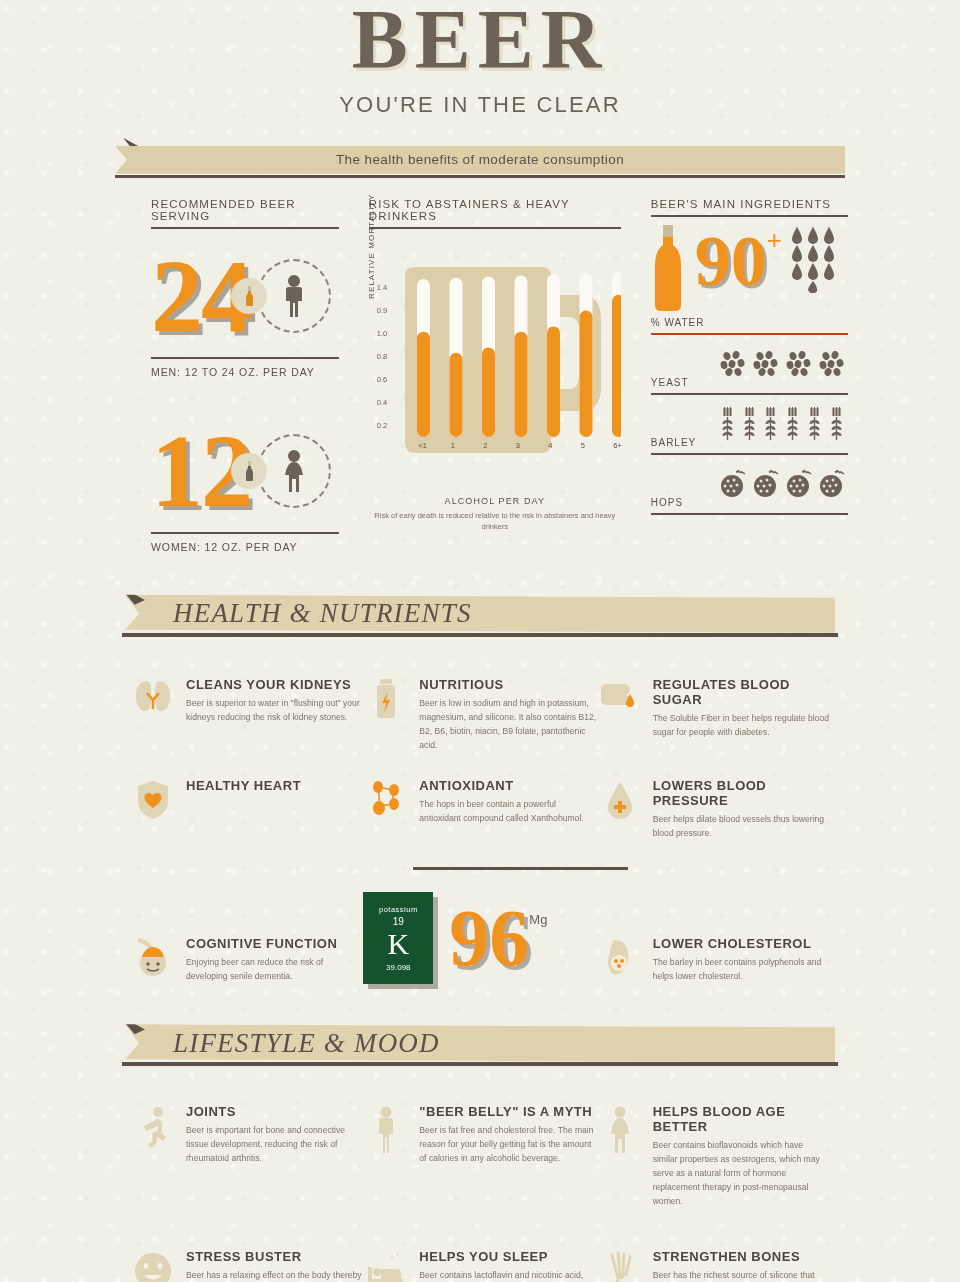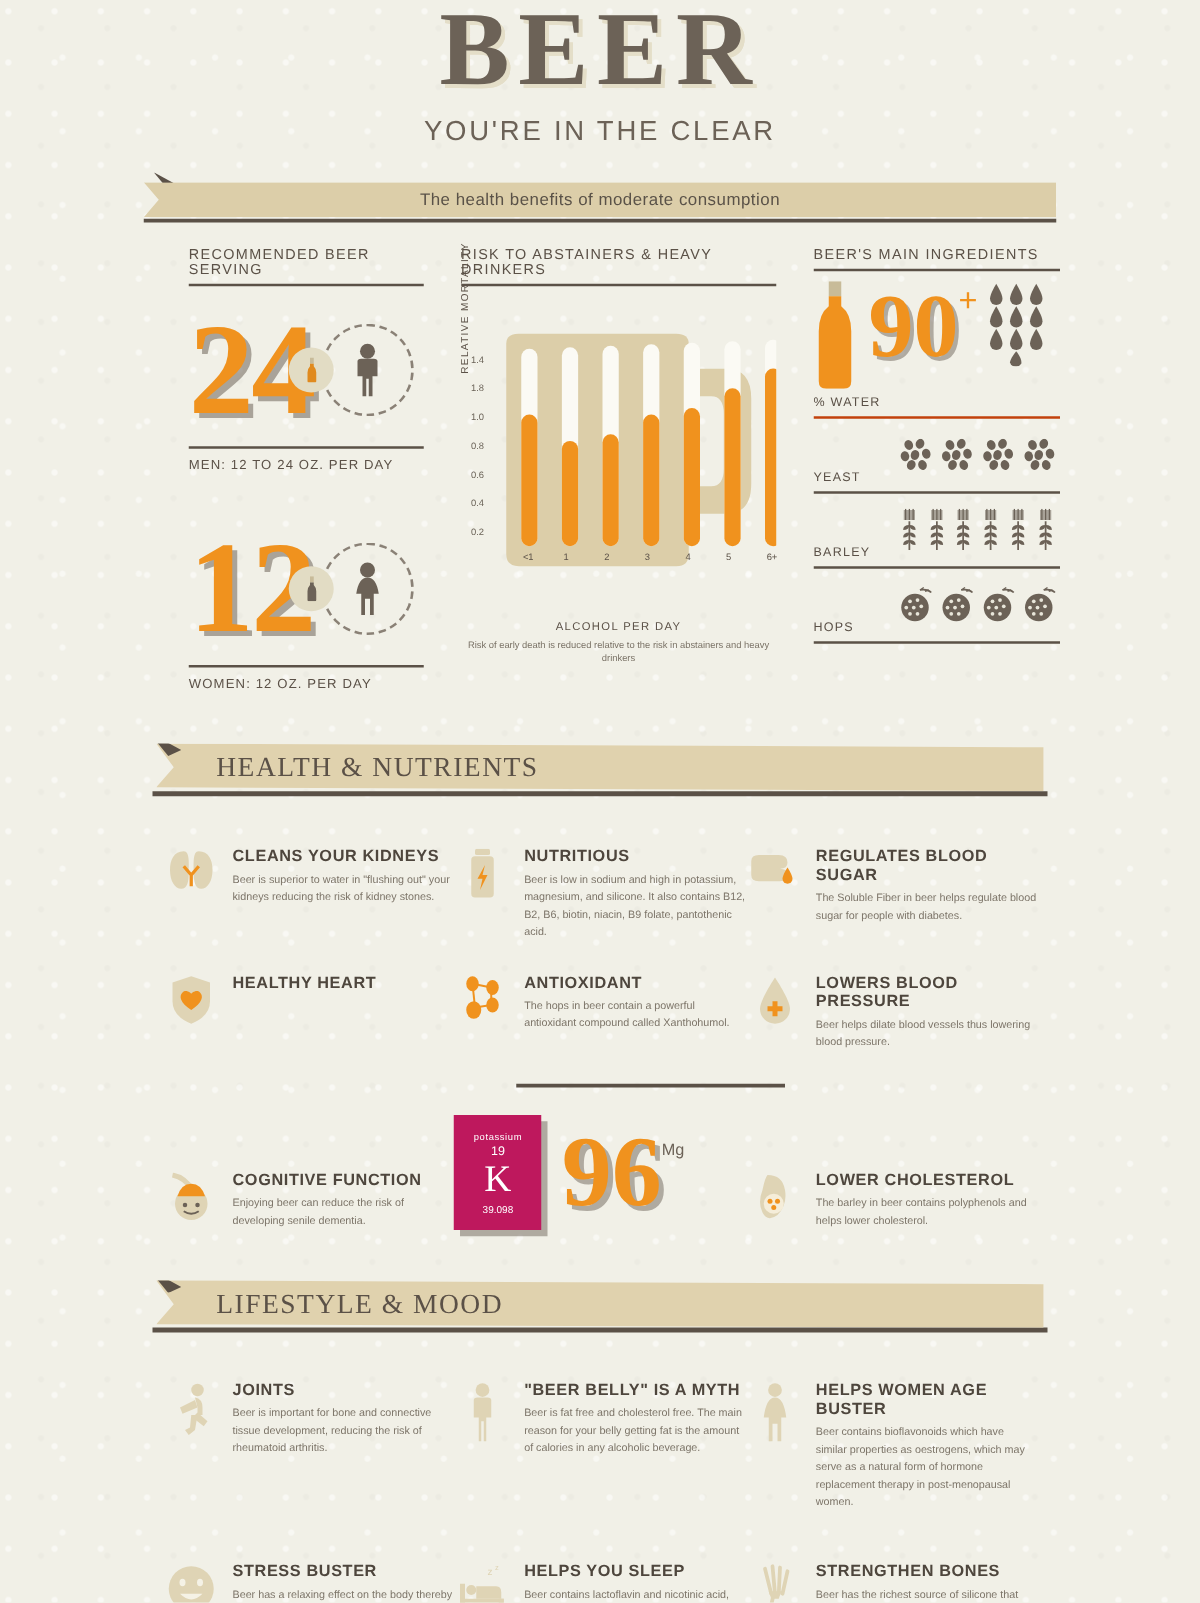--- a/index.html
+++ b/index.html
@@ -54,22 +54,23 @@
   }
 
   .section-banner {
     position:relative; height:38px; width:710px; margin:0 auto;
     background:#E0D2AE;
     clip-path: polygon(0 0, 100% 3px, 100% 100%, 0 calc(100% - 3px), 14px 50%);
     display:flex; align-items:center;
   }
   .section-banner .stext {
     font-family:"Liberation Serif", serif;
-    font-size:22px; letter-spacing:1.2px; color:#5B5147; padding-left:48px;
+    font-size:27px; letter-spacing:1.2px; color:#5B5147; padding-left:48px;
     font-weight:normal;
+    font-style:italic;
   }
   .section-rule { height:4px; background:#5B5147; width:716px; margin:0 auto; }
 
   
   #top-columns { display:flex; margin-top:24px; padding:0 112px; gap:8px;margin-left:39px; }
   .col { position:relative; }
   .col-head {
     font-size:11.5px; letter-spacing:1.1px; color:#5B5147; padding-bottom:5px;
   }
   .col-rule { height:2px; background:#5B5147; margin-bottom:8px; }
@@ -134,21 +135,21 @@
   .fact .ficon { width:46px; flex:0 0 46px; display:flex; align-items:flex-start; justify-content:center; padding-top:2px;}
   .fact .fbody { flex:1; }
   .fact h3 {
     font-size:13px; letter-spacing:.5px; color:#4E463D; margin-bottom:5px;
     font-weight:bold;
   }
   .fact p { font-size:8.6px; line-height:1.62; color:#7D7569; }
 
   .potassium-block { display:flex; align-items:center; justify-content:center; gap:16px; }
   .ptable {
-    width:70px; height:92px; background:#be185d; color:#fff;
+    width:70px; height:92px; background:#14532d; color:#fff;
     box-shadow: 5px 5px 0 rgba(110,100,90,.5);
     display:flex; flex-direction:column; align-items:center; justify-content:center;
   }
   .ptable .pname { font-size:7.5px; letter-spacing:.5px; }
   .ptable .pnum { font-size:10px; margin-top:2px; }
   .ptable .psym { font-family:"Liberation Serif", serif; font-size:30px; line-height:1; margin:2px 0;}
   .ptable .pmass { font-size:8px; margin-top:2px;}
   .num96 {
     font-family:"Liberation Serif", serif; font-weight:bold; font-size:80px;
     color:#F0921E; line-height:1; text-shadow:4px 4px 0 rgba(110,100,90,.5);
@@ -247,21 +248,21 @@
               <rect x="113" y="110.46666666666667" width="13" height="89.53333333333333" rx="6.5" fill="#F0921E"></rect>
               <rect x="145.5" y="94.66666666666667" width="13" height="105.33333333333333" rx="6.5" fill="#F0921E"></rect>
               <rect x="178" y="89.39999999999999" width="13" height="110.60000000000001" rx="6.5" fill="#F0921E"></rect>
               <rect x="210.5" y="73.60000000000001" width="13" height="126.39999999999999" rx="6.5" fill="#F0921E"></rect>
               <rect x="243" y="57.79999999999998" width="13" height="142.20000000000002" rx="6.5" fill="#F0921E"></rect>
             </g>
         </svg>
 
         <div class="ytick" style="top:115px">0.8</div>
         <div class="ytick" style="top:92px">1.0</div>
-        <div class="ytick" style="top:69px">1.8</div>
+        <div class="ytick" style="top:69px">0.9</div>
         <div class="ytick" style="top:46px">1.4</div>
         <div class="ytick" style="top:138px">0.6</div>
         <div class="ytick" style="top:161px">0.4</div>
         <div class="ytick" style="top:184px">0.2</div>
 
         <div id="xticks">
             <div class="xtick" style="left: 49.5px; top: 204px;">&lt;1</div>
             <div class="xtick" style="left: 82px; top: 204px;">1</div>
             <div class="xtick" style="left: 114.5px; top: 204px;">2</div>
             <div class="xtick" style="left: 147px; top: 204px;">3</div>
@@ -704,21 +705,21 @@
         </div>
       </div>
       <div class="fact">
         <div class="ficon">
           <svg width="26" height="48" viewBox="0 0 26 48">
               <circle cx="13" cy="6" r="5.5" fill="#DFD4B5"></circle>
               <path d="M13 12 Q20 12 22 28 L18 28 L18 47 L15 47 L15 33 L11 33 L11 47 L8 47 L8 28 L4 28 Q6 12 13 12Z" fill="#DFD4B5"></path>
             </svg>
         </div>
         <div class="fbody">
-          <h3>HELPS WOMEN AGE BUSTER</h3>
+          <h3>HELPS BLOOD AGE BETTER</h3>
           <p>Beer contains bioflavonoids which have similar properties as oestrogens, which may serve as a natural form of hormone replacement therapy in post-menopausal women.</p>
         </div>
       </div>
     </div>
 
     <div class="facts-row" style="margin-top:14px;">
       <div class="fact">
         <div class="ficon">
           <svg width="40" height="40" viewBox="0 0 40 40">
               <circle cx="20" cy="20" r="18" fill="#DFD4B5"></circle>

